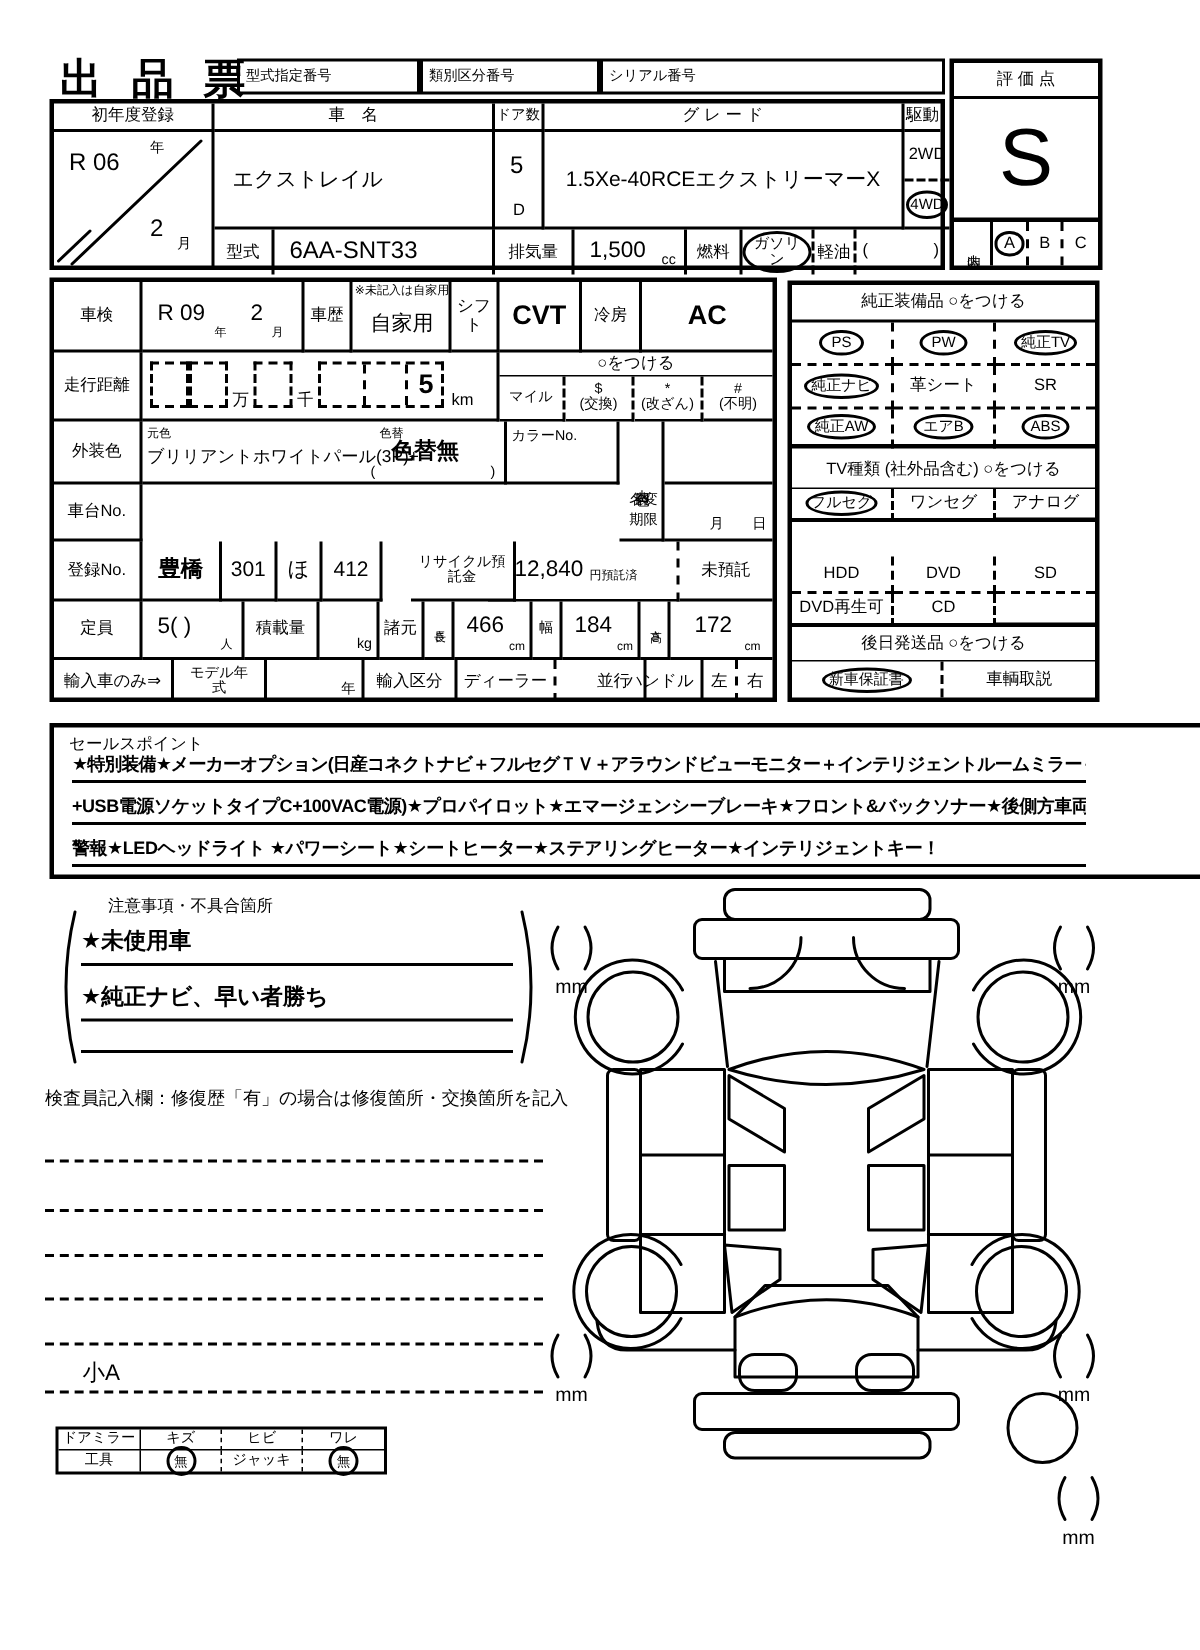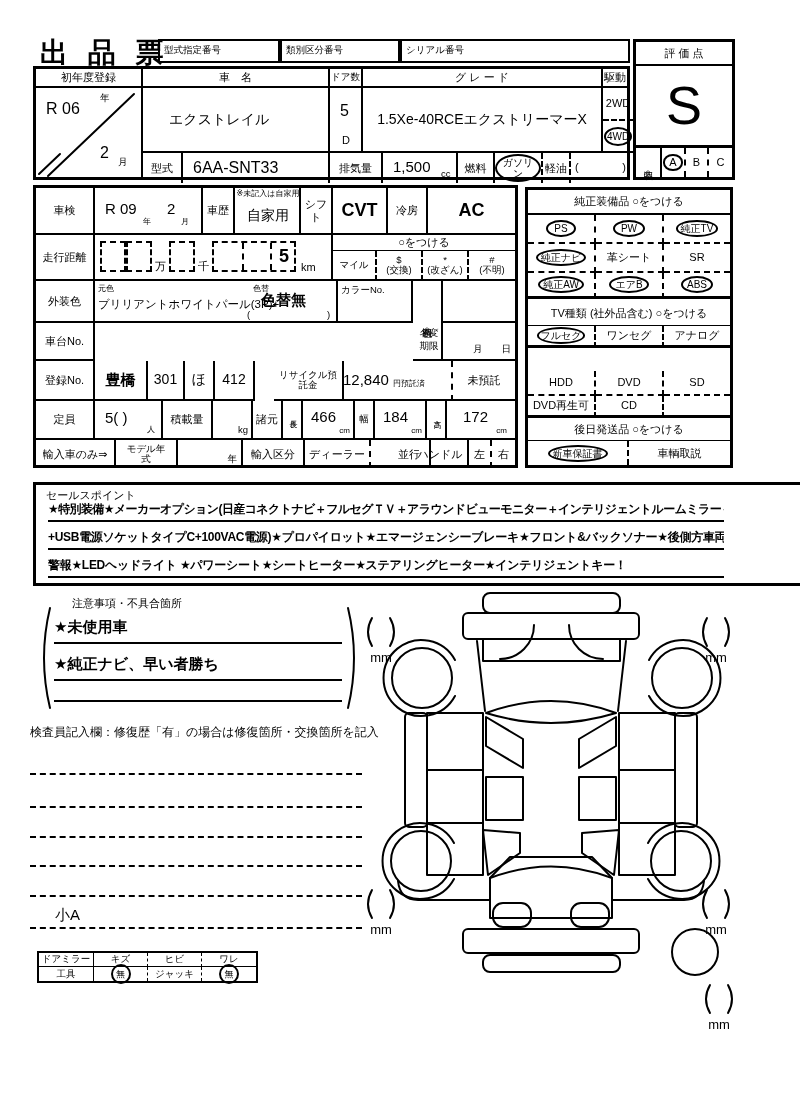--- a/index.html
+++ b/index.html
@@ -71,21 +71,21 @@
       <svg style="left:0;top:0;" width="107" height="92" viewBox="0 0 107 92">
         <line x1="12" y1="88" x2="98" y2="6"></line>
         <line x1="3" y1="86" x2="24" y2="66"></line>
       </svg>
       <span class="abs" style="left:10px;top:12px;font-size:16px;">R 06</span>
       <span class="abs xs" style="left:64px;top:4px;">年</span>
       <span class="abs" style="left:64px;top:56px;font-size:16px;">2</span>
       <span class="abs xs" style="left:82px;top:68px;">月</span>
     </div>
 
-    <div class="cell bR bB left" style="left:107px;top:19px;width:187px;height:65px;font-size:14px;padding-left:26px;">エクストレイル</div>
+    <div class="cell bR bB left" style="left:107px;top:19px;width:187px;height:65px;font-size:14px;padding-left:12px;">エクストレイル</div>
     <div class="abs bR bB" style="left:294px;top:19px;width:33px;height:65px;">
       <span class="abs" style="left:10px;top:14px;font-size:16px;">5</span>
       <span class="abs s" style="left:12px;top:46px;">D</span>
     </div>
     <div class="cell bR bB" style="left:327px;top:19px;width:240px;height:65px;font-size:14px;">1.5Xe-40RCEエクストリーマーX</div>
     <div class="cell dB s" style="left:567px;top:19px;width:30px;height:33px;">2WD</div>
     <div class="cell bB s" style="left:567px;top:52px;width:30px;height:32px;">
       <span class="ring" style="padding:2px 1px;font-size:10px;">4WD</span>
     </div>
 

